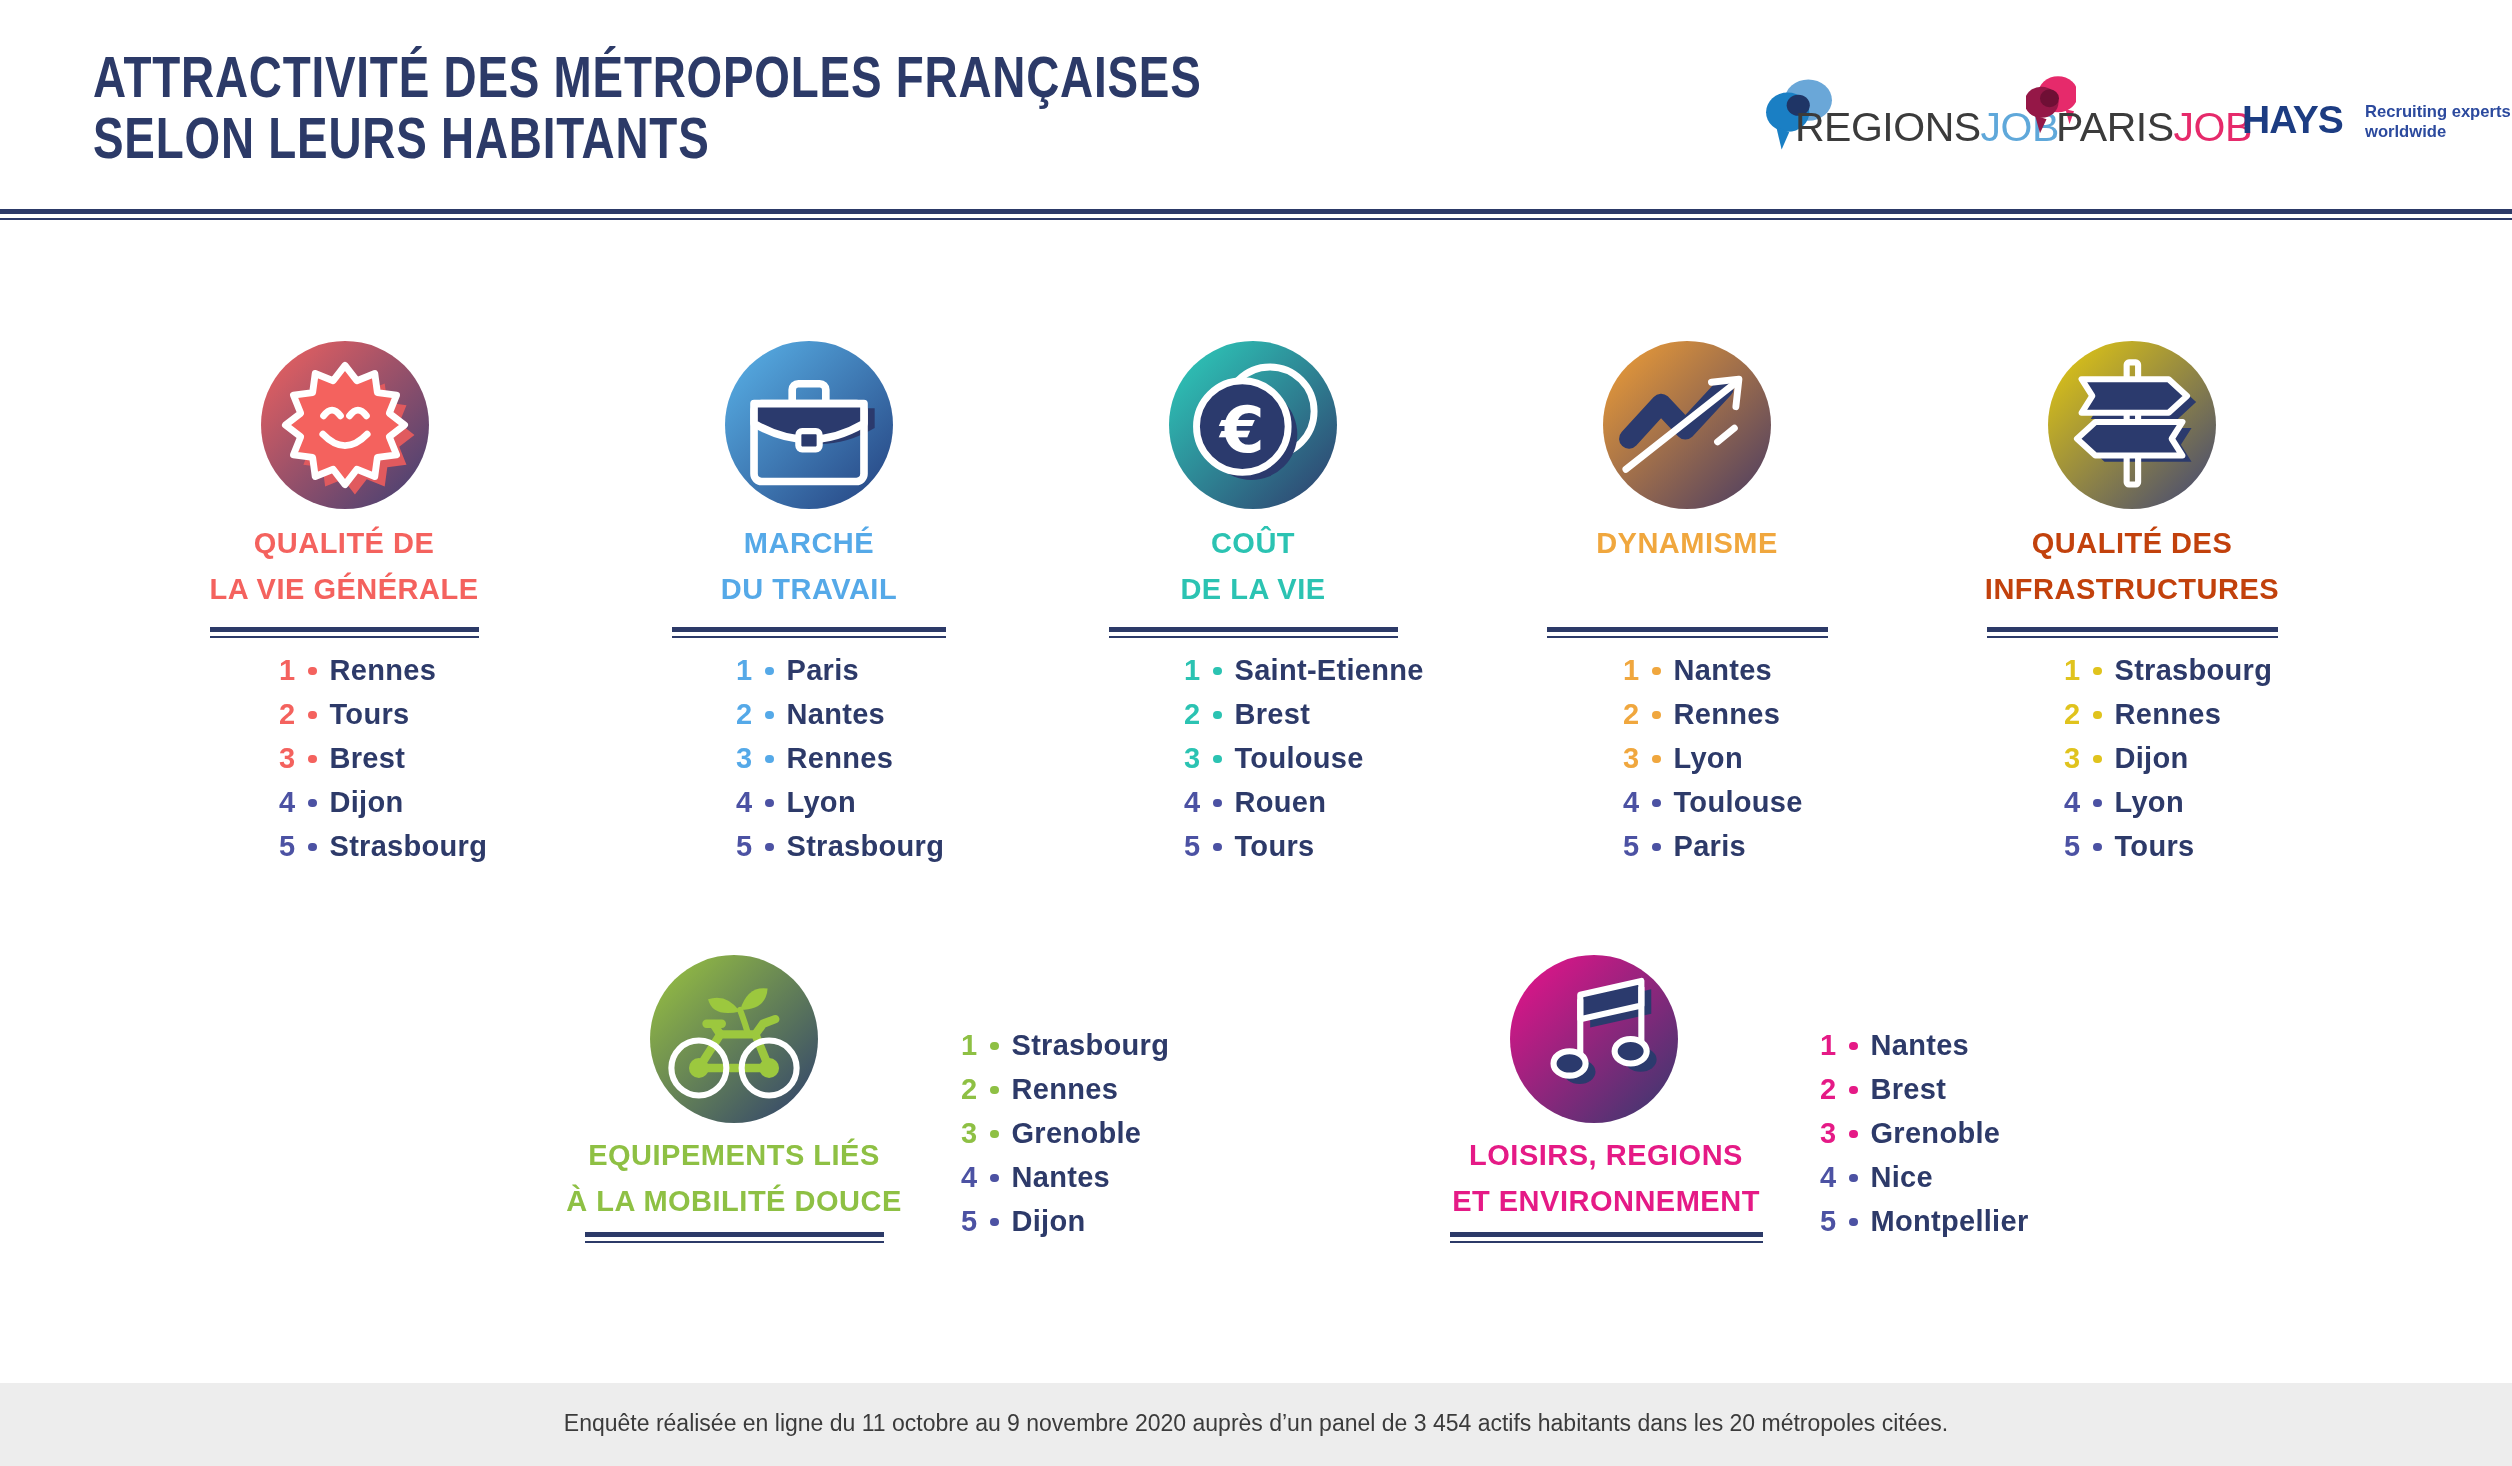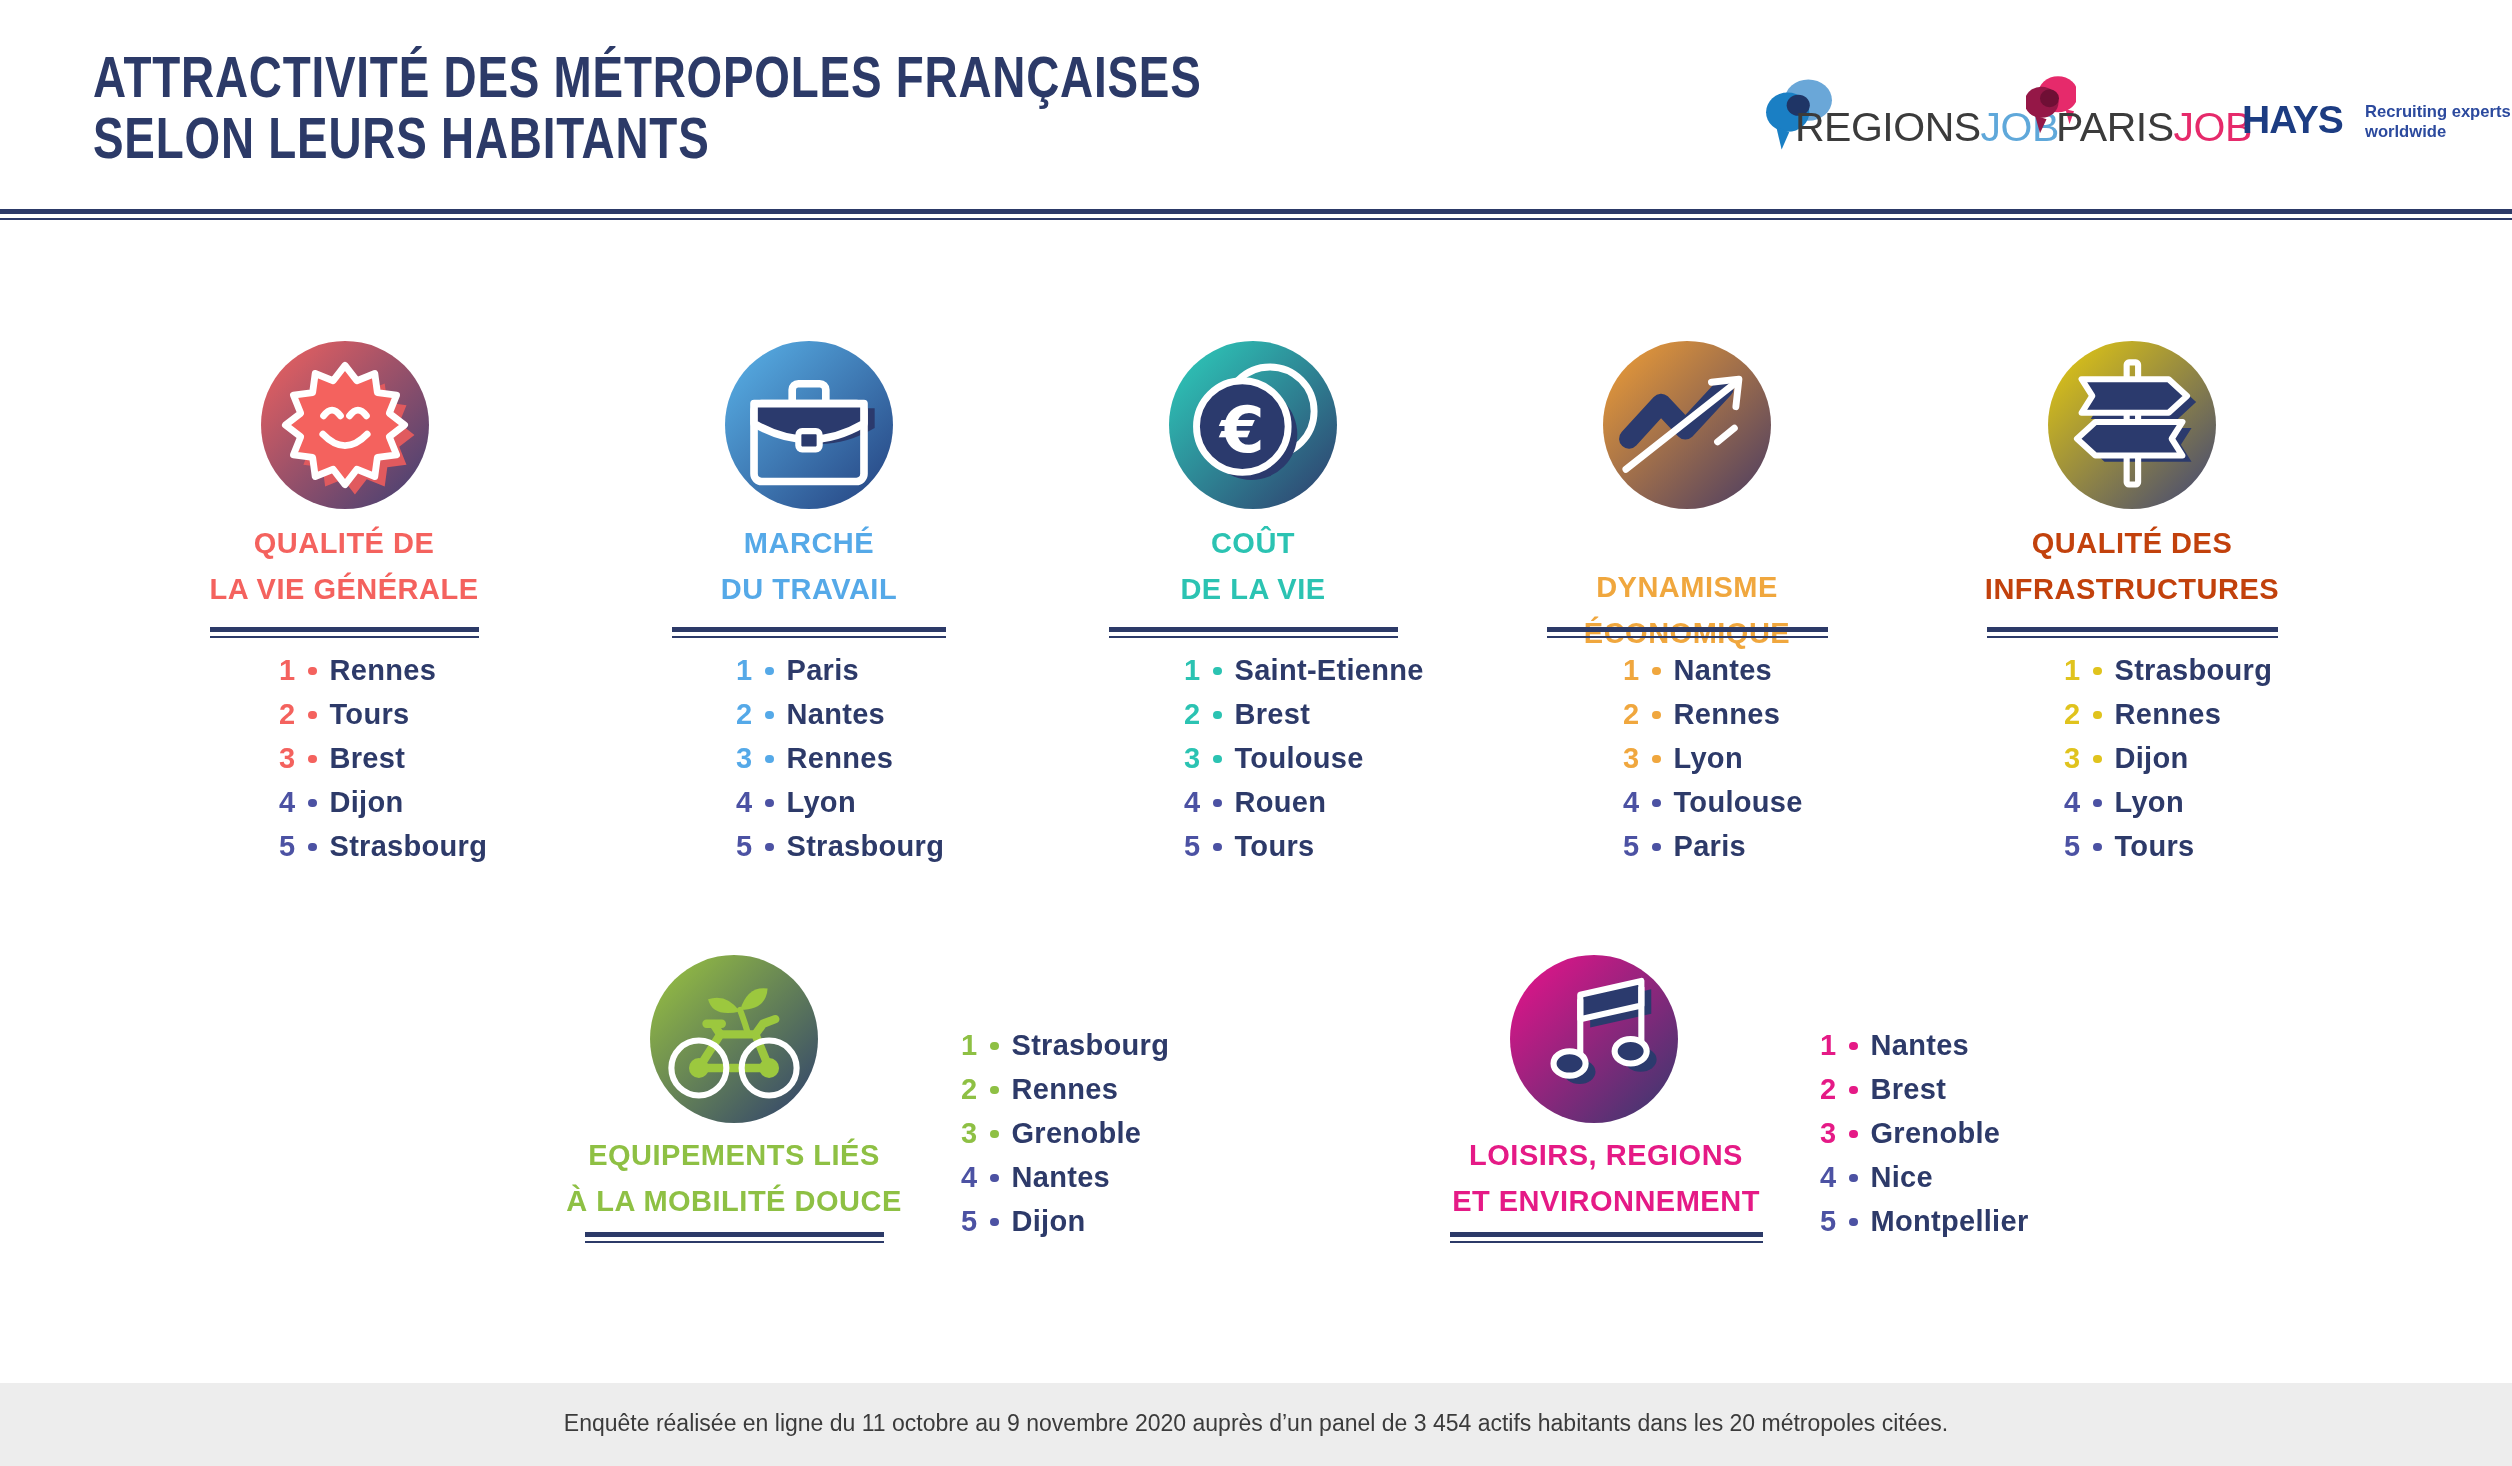--- a/index.html
+++ b/index.html
@@ -205,23 +205,22 @@
         </div>
       </div>
       <div class="cat-icon" style="left: 1603px; top: 341px; background: linear-gradient(135deg, rgb(242, 160, 53), rgb(71, 58, 99));">
         <svg viewBox="0 0 220 220">
     <polyline points="34,128 76,82 108,116 158,62" fill="none" stroke="#2b3a6d" stroke-width="26" stroke-linecap="round" stroke-linejoin="round"></polyline>
     <line x1="30" y1="168" x2="172" y2="56" stroke="#ffffff" stroke-width="9" stroke-linecap="round"></line>
     <polyline points="142,54 178,50 174,86" fill="none" stroke="#ffffff" stroke-width="9" stroke-linecap="round" stroke-linejoin="round"></polyline>
     <line x1="150" y1="132" x2="172" y2="114" stroke="#ffffff" stroke-width="9" stroke-linecap="round"></line>
         </svg>
       </div>
-      <div class="cat-title" style="left: 1436px; top: 520px; color: rgb(240, 167, 62); margin-top: 44px;">
+      <div class="cat-title" style="left: 1436px; top: 520px; color: rgb(240, 167, 62);">
         <div>DYNAMISME</div>
-        <div>ÉCONOMIQUE</div>
       </div>
       <div class="underline" style="left: 1547px; top: 627px; width: 281px;">
         <div class="u-thick"></div>
         <div class="u-thin"></div>
       </div>
       <div class="rank-list" style="left: 1623px; top: 648px;">
         <div class="rank-row">
           <span class="rank-num" style="color: rgb(240, 167, 62);">1</span>
           <span class="rank-dot" style="background: rgb(240, 167, 62);"></span>
           <span class="rank-city">Nantes</span>

